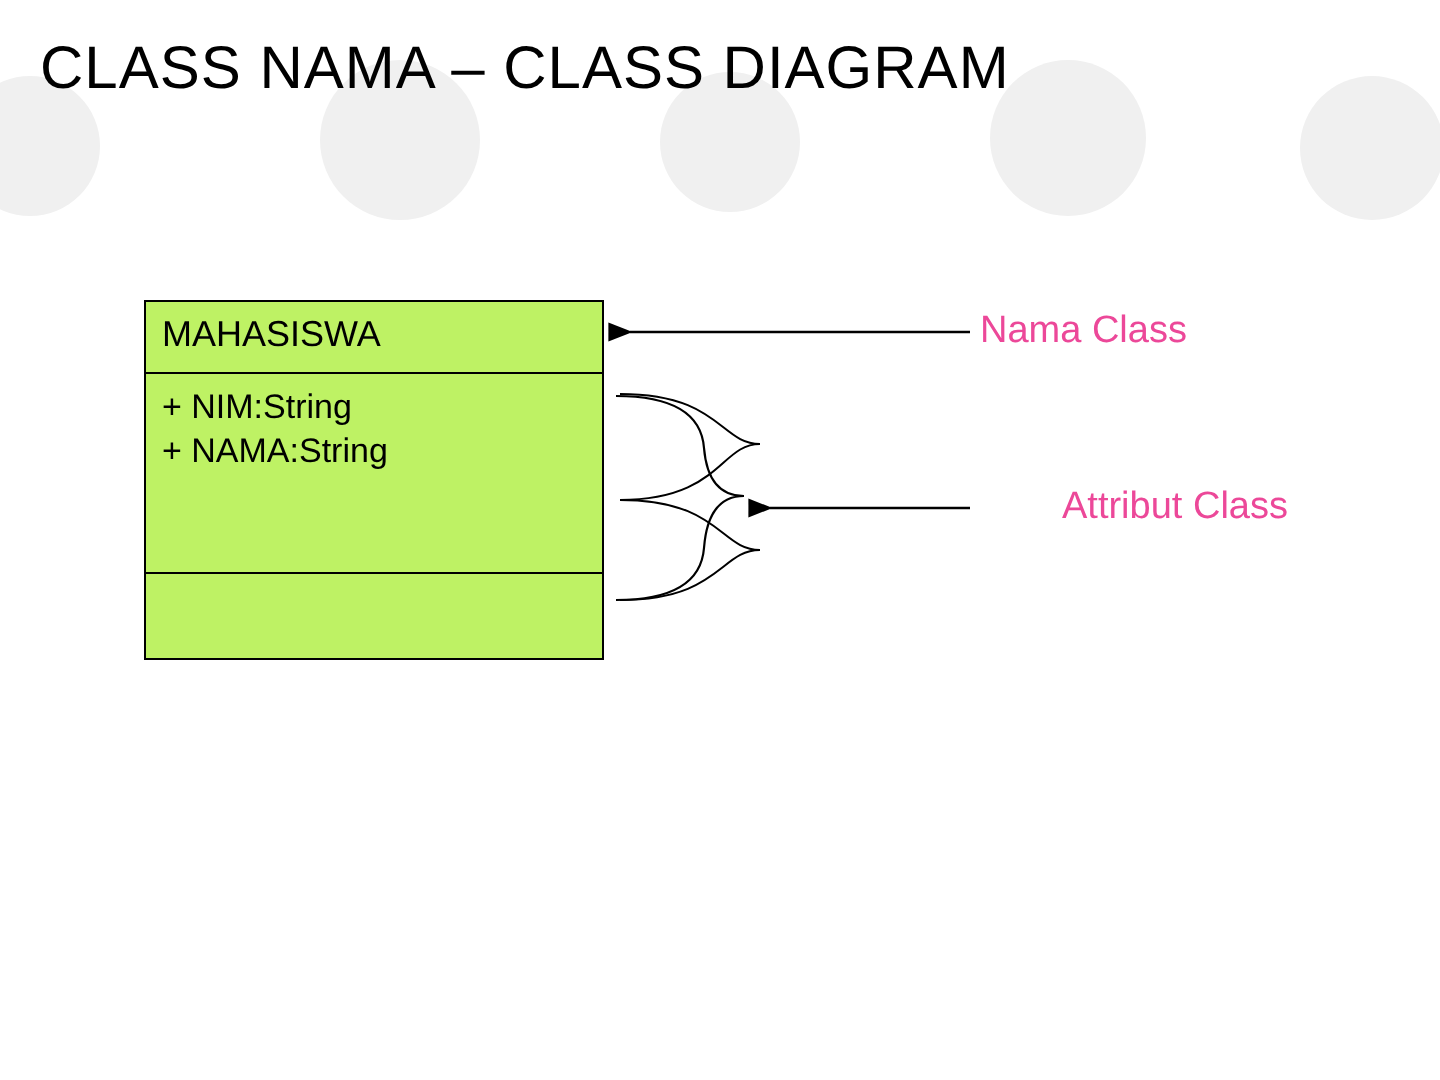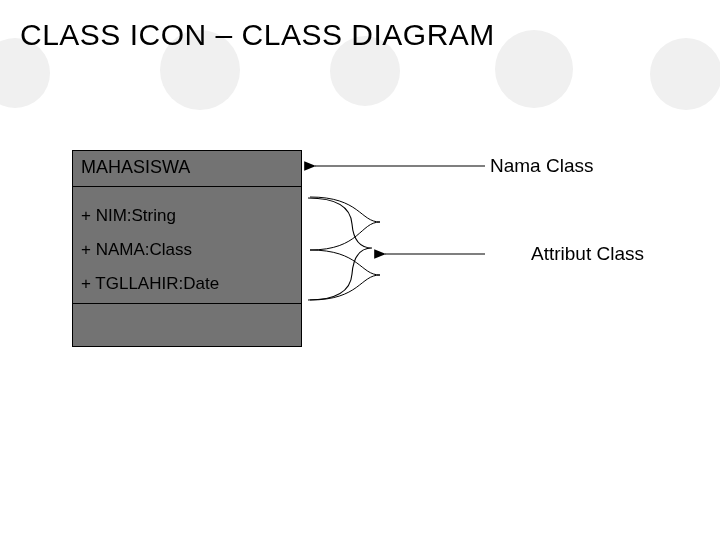--- a/index.html
+++ b/index.html
@@ -23,71 +23,70 @@
     font-size: 30px;
     color: #000;
     letter-spacing: 0.5px;
   }
   .uml-class {
     position: absolute;
     left: 72px;
     top: 150px;
     width: 230px;
     border: 1px solid #000;
-    background: #737373;
+    background: #bef264;
   }
   .uml-name {
     padding: 6px 8px 8px 8px;
     font-size: 18px;
     color: #000;
     border-bottom: 1px solid #000;
     min-height: 34px;
   }
   .uml-attrs {
     padding: 6px 8px 8px 8px;
     font-size: 17px;
     color: #000;
     border-bottom: 1px solid #000;
     line-height: 1.3;
     min-height: 100px;
   }
-  .uml-attrs div { white-space: nowrap; margin-top: 12px; }
+  .uml-attrs div { white-space: nowrap; }
   .uml-ops {
     min-height: 42px;
   }
   .label {
     position: absolute;
     font-size: 19px;
-    color: #000000;
+    color: #ec4899;
   }
   .svg-annot {
     position: absolute;
     left: 0;
     top: 0;
     pointer-events: none;
   }
 </style>
 </head>
 <body>
 <div class="bg-circle" style="left: 650px; top: 38px; width: 72px; height: 72px;"></div>
 <div class="bg-circle" style="left: 495px; top: 30px; width: 78px; height: 78px;"></div>
 <div class="bg-circle" style="left: 330px; top: 36px; width: 70px; height: 70px;"></div>
 <div class="bg-circle" style="left: 160px; top: 30px; width: 80px; height: 80px;"></div>
 <div class="bg-circle" style="left: -20px; top: 38px; width: 70px; height: 70px;"></div>
 
-<div class="title">CLASS ICON – CLASS DIAGRAM</div>
+<div class="title">CLASS NAMA – CLASS DIAGRAM</div>
 
 <div class="uml-class">
   <div class="uml-name">
     <span>MAHASISWA</span>
   </div>
   <div class="uml-attrs" id="attr-list">
       <div>+ NIM:String</div>
-      <div>+ NAMA:Class</div>
-      <div>+ TGLLAHIR:Date</div>
+      <div>+ NAMA:String</div>
     </div>
   <div class="uml-ops"></div>
 </div>
 
 <div class="label" style="left:490px; top:155px;">Nama Class</div>
 <div class="label" style="left:490px; top:243px;margin-left:41px;">Attribut Class</div>
 
 <svg class="svg-annot" width="720" height="540">
   <defs>
     <marker id="arrowhead" markerWidth="10" markerHeight="8" refX="1" refY="4" orient="auto">

